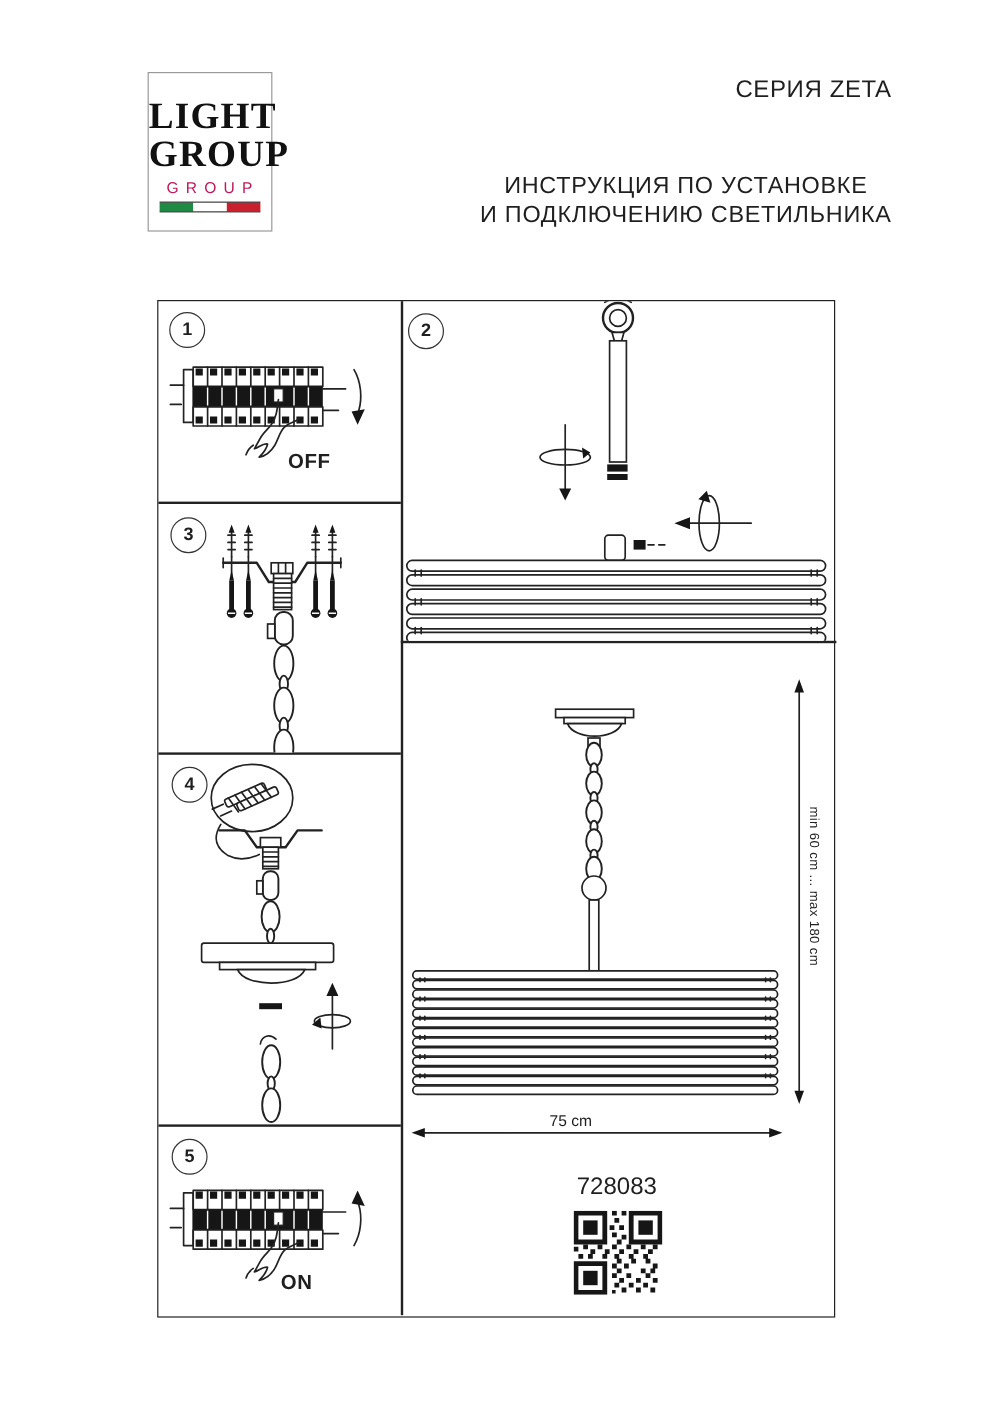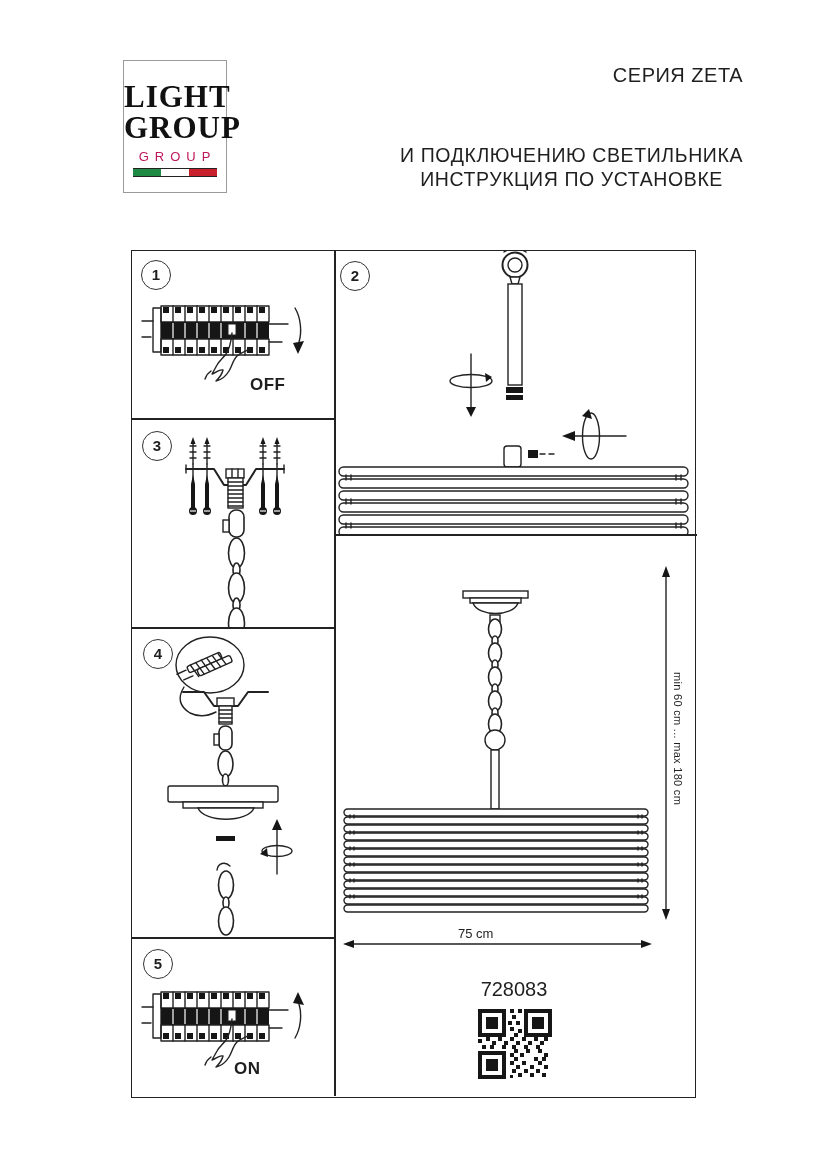--- a/index.html
+++ b/index.html
@@ -51,22 +51,22 @@
   <div class="abs flag">
     <div style="background:#1f8a44"></div>
     <div style="background:#ffffff"></div>
     <div style="background:#c9202e"></div>
   </div>
 
   <div class="abs hdr hdr-top">
     <div>СЕРИЯ ZETA</div>
   </div>
   <div class="abs hdr hdr-title">
+    <div>ИНСТРУКЦИЯ ПО УСТАНОВКЕ</div>
     <div>И ПОДКЛЮЧЕНИЮ СВЕТИЛЬНИКА</div>
-    <div>ИНСТРУКЦИЯ ПО УСТАНОВКЕ</div>
   </div>
 
   <div class="abs grid">
 
     <div class="line" style="left:202px;top:0;width:1.5px;height:845px;"></div>
     <div class="line" style="left:0;top:167px;width:202px;height:1.5px;"></div>
     <div class="line" style="left:0;top:376px;width:202px;height:1.5px;"></div>
     <div class="line" style="left:0;top:686px;width:202px;height:1.5px;"></div>
     <div class="line" style="left:202px;top:283px;width:363px;height:1.5px;"></div>
 
@@ -89,21 +89,21 @@
         </g>
       </defs>
     </svg>
 
     <div class="stepnum" style="left:9px;top:9px;">1</div>
     <svg style="left:0;top:0;" width="202" height="167" viewBox="0 0 202 167">
       <use href="#breaker-art"></use>
       <path class="s" d="M163 57c6 10 7 24 4 34"></path>
       <polygon class="b" points="161,92 172,90 166,103"></polygon>
     </svg>
-    <div class="biglabel" style="left:118px;top:124px;">OFF</div>
+    <div class="biglabel" style="left:108px;top:124px;">OFF</div>
 
     <div class="stepnum" style="left:10px;top:180px;">3</div>
     <svg style="left:0;top:167px;" width="202" height="209" viewBox="0 0 202 209">
       <g>
         <g>
           <path class="s" d="M61 23V46M58 28H64M58 34H64M58 40H64"></path>
             <polygon class="b" points="58.5,26 63.5,26 61,19"></polygon>
           <path class="s" d="M61 46V62"></path>
             <polygon class="b" points="59,66 63,66 61,57"></polygon>
             <rect class="b" x="59" y="66" width="4" height="24"></rect>

